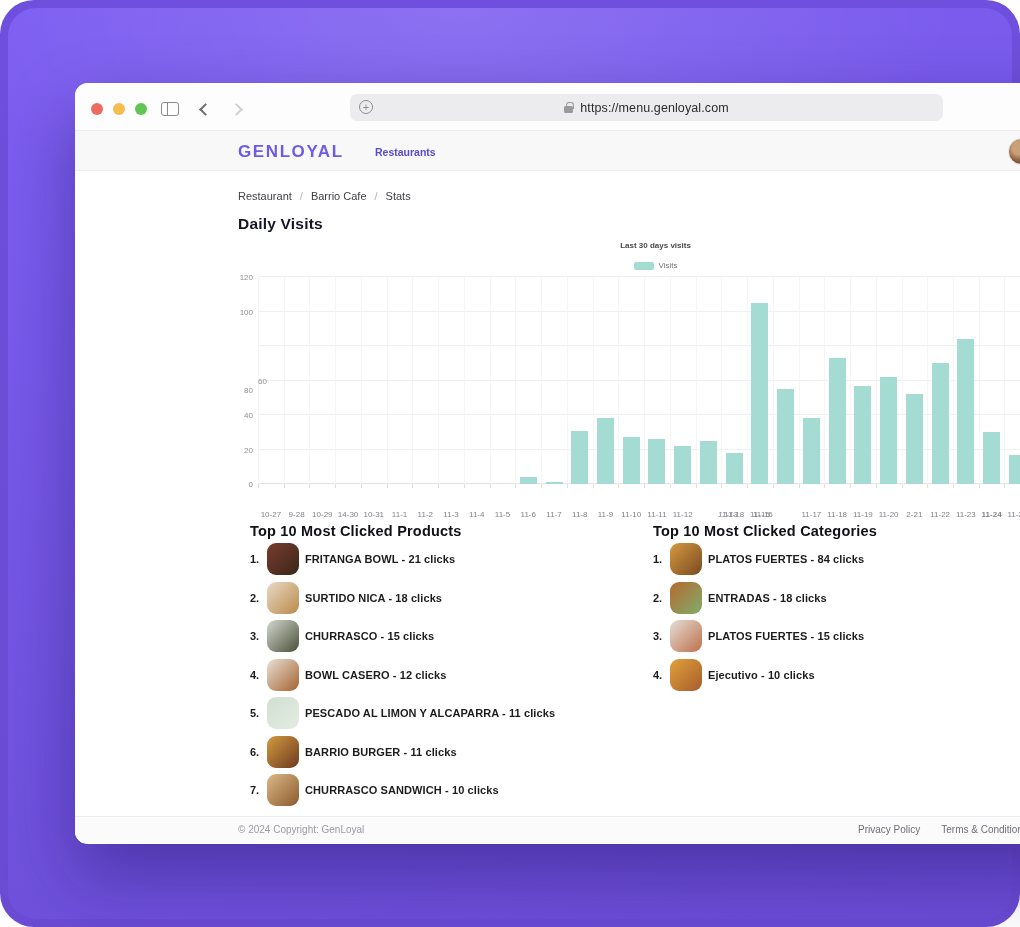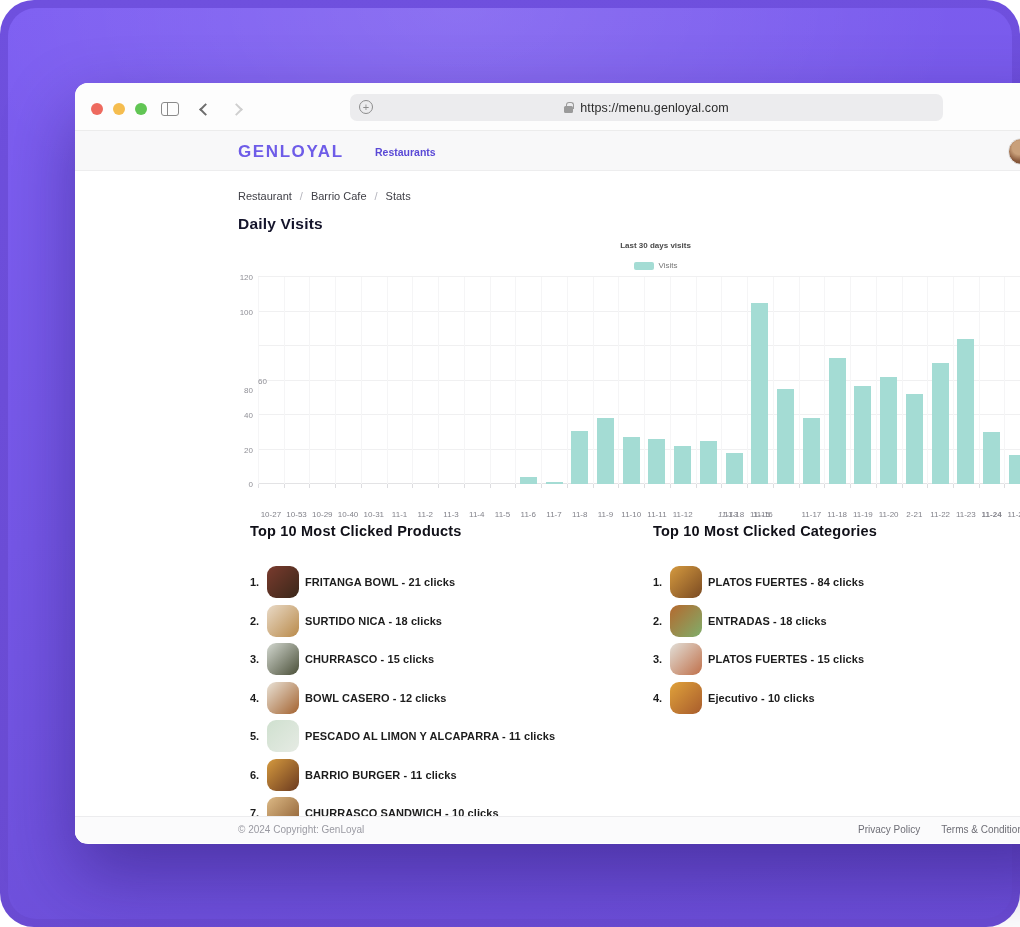--- a/index.html
+++ b/index.html
@@ -80,21 +80,21 @@
   .bar { position:absolute; bottom:0; width:17px; }
   .ylab { position:absolute; width:32px; text-align:right; font-size:8px; color:#8f8f96; }
   .xlab { position:absolute; top:319px; height:10px; text-align:center; font-size:8px;
           color:#82828a; white-space:nowrap;margin-top:20px; }
 
   
   .toplist { position:absolute; top:352px; }
   .toplist.products   { left:175px; width:400px; }
   .toplist.categories { left:578px; width:380px; }
   .toplist-title { font-size:14.5px; font-weight:bold; color:#101018; letter-spacing:.2px;
-                   margin-bottom:27px; }
+                   margin-bottom:4px; }
   .li-row { display:flex; align-items:center; gap:3px; height:32px; margin-bottom:6.5px; }
   .li-rank { font-size:11px; font-weight:bold; color:#1c1c1c; width:14px; }
   .li-img { width:32px; height:32px; border-radius:9px; flex:0 0 32px; }
   .li-label { font-size:11px; font-weight:bold; color:#1c1c1c; letter-spacing:.1px;
               margin-left:3px; white-space:nowrap; }
 
   
   .page-footer { position:absolute; left:0; top:645px; width:100%; height:27px;
                  background:#fbfbfc; border-top:1px solid #ececee; }
   .copyright { position:absolute; left:163px; top:7px; font-size:10px; color:#9a9aa2; }
@@ -249,23 +249,23 @@
         <div class="ylab" style="left: 146px; top: 309px;">0</div>
         <div class="ylab" style="left: 146px; top: 274.5px;">20</div>
         <div class="ylab" style="left: 146px; top: 240px;">40</div>
         <div class="ylab" style="left: 160px; top: 205.5px;">60</div>
         <div class="ylab" style="left: 146px; top: 186px; margin-top: 29px;">80</div>
         <div class="ylab" style="left: 146px; top: 136.5px;">100</div>
         <div class="ylab" style="left: 146px; top: 102px;">120</div>
       </div>
     <div id="xaxis">
         <div class="xlab" style="left: 183px; width: 25.74px;">10-27</div>
-        <div class="xlab" style="left: 208.74px; width: 25.74px;">10-53</div>
+        <div class="xlab" style="left: 208.74px; width: 25.74px;">9-28</div>
         <div class="xlab" style="left: 234.48px; width: 25.74px;">10-29</div>
-        <div class="xlab" style="left: 260.22px; width: 25.74px;">10-40</div>
+        <div class="xlab" style="left: 260.22px; width: 25.74px;">14-30</div>
         <div class="xlab" style="left: 285.96px; width: 25.74px;">10-31</div>
         <div class="xlab" style="left: 311.7px; width: 25.74px;">11-1</div>
         <div class="xlab" style="left: 337.44px; width: 25.74px;">11-2</div>
         <div class="xlab" style="left: 363.18px; width: 25.74px;">11-3</div>
         <div class="xlab" style="left: 388.92px; width: 25.74px;">11-4</div>
         <div class="xlab" style="left: 414.66px; width: 25.74px;">11-5</div>
         <div class="xlab" style="left: 440.4px; width: 25.74px;">11-6</div>
         <div class="xlab" style="left: 466.14px; width: 25.74px;">11-7</div>
         <div class="xlab" style="left: 491.88px; width: 25.74px;">11-8</div>
         <div class="xlab" style="left: 517.62px; width: 25.74px;">11-9</div>

